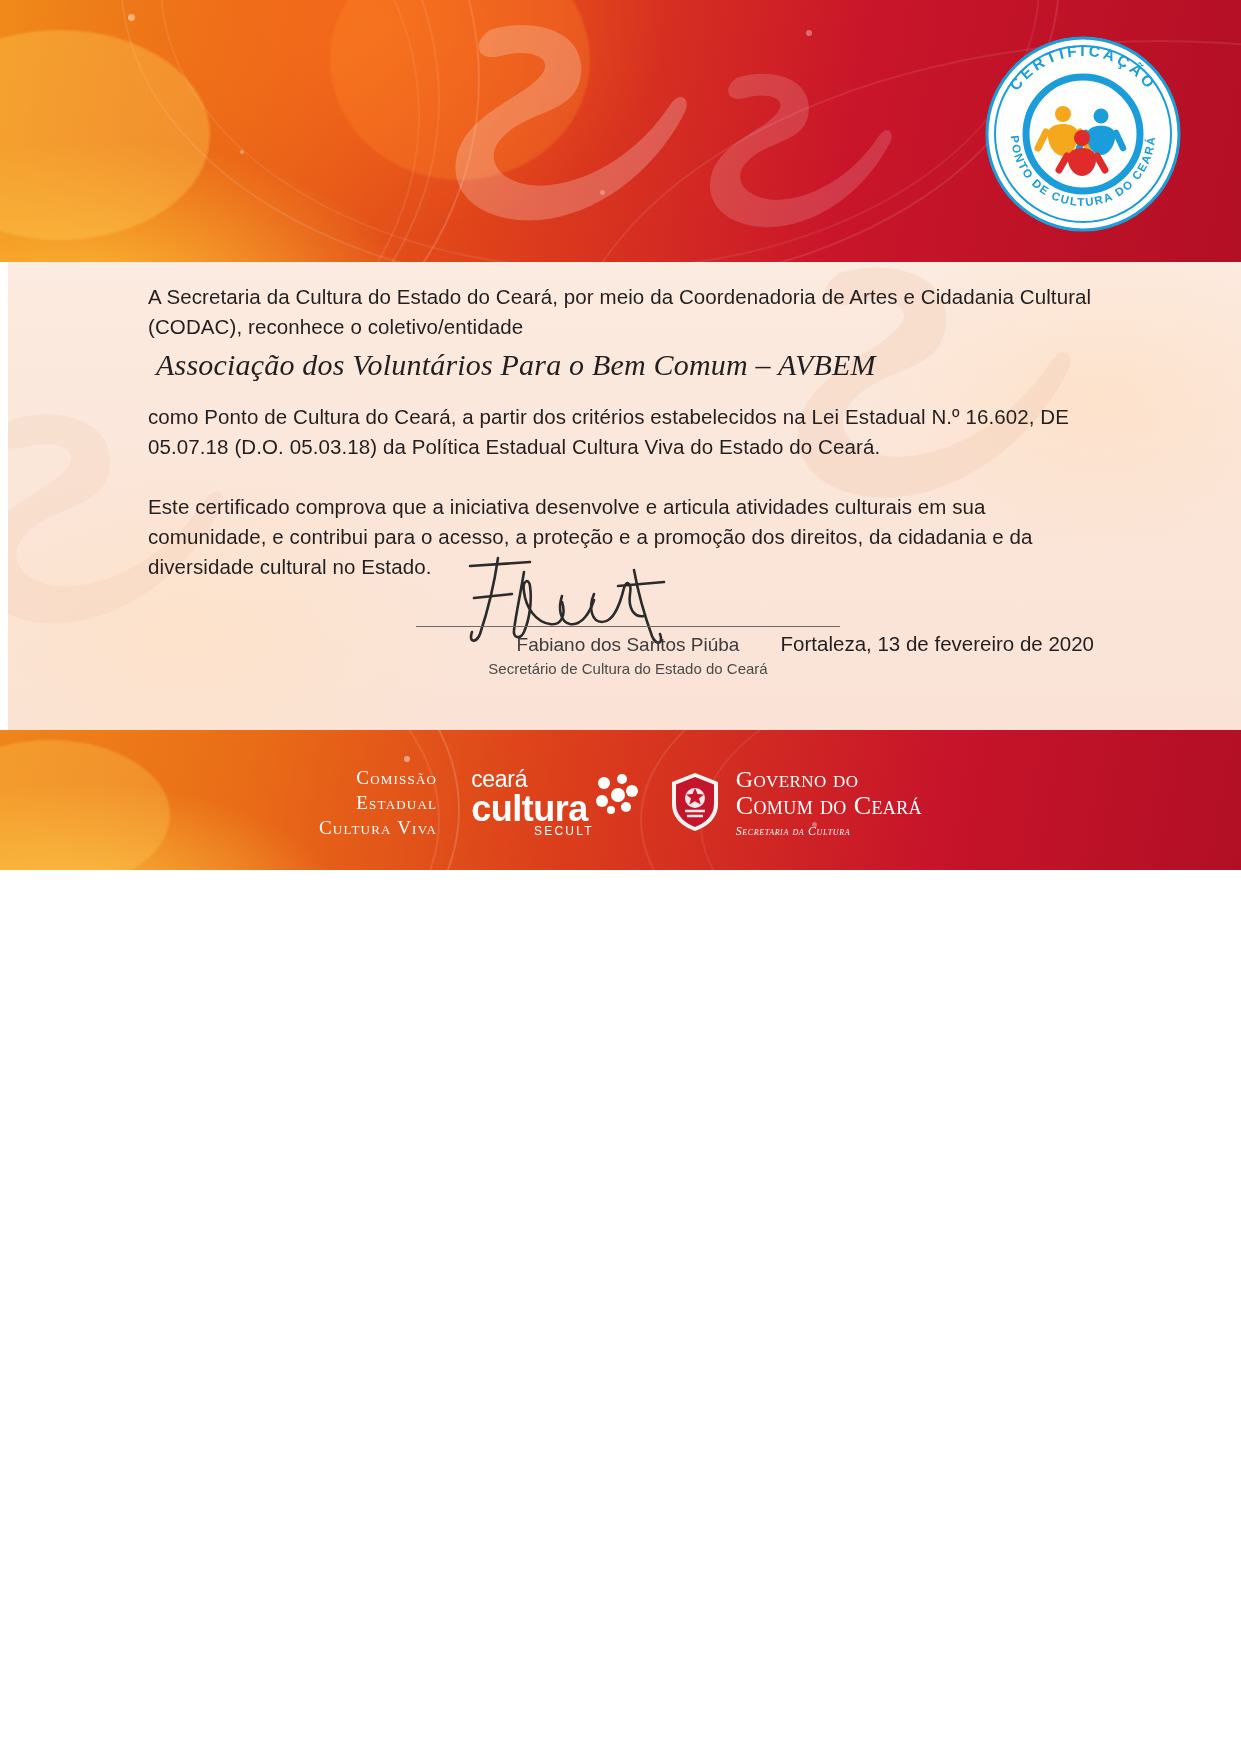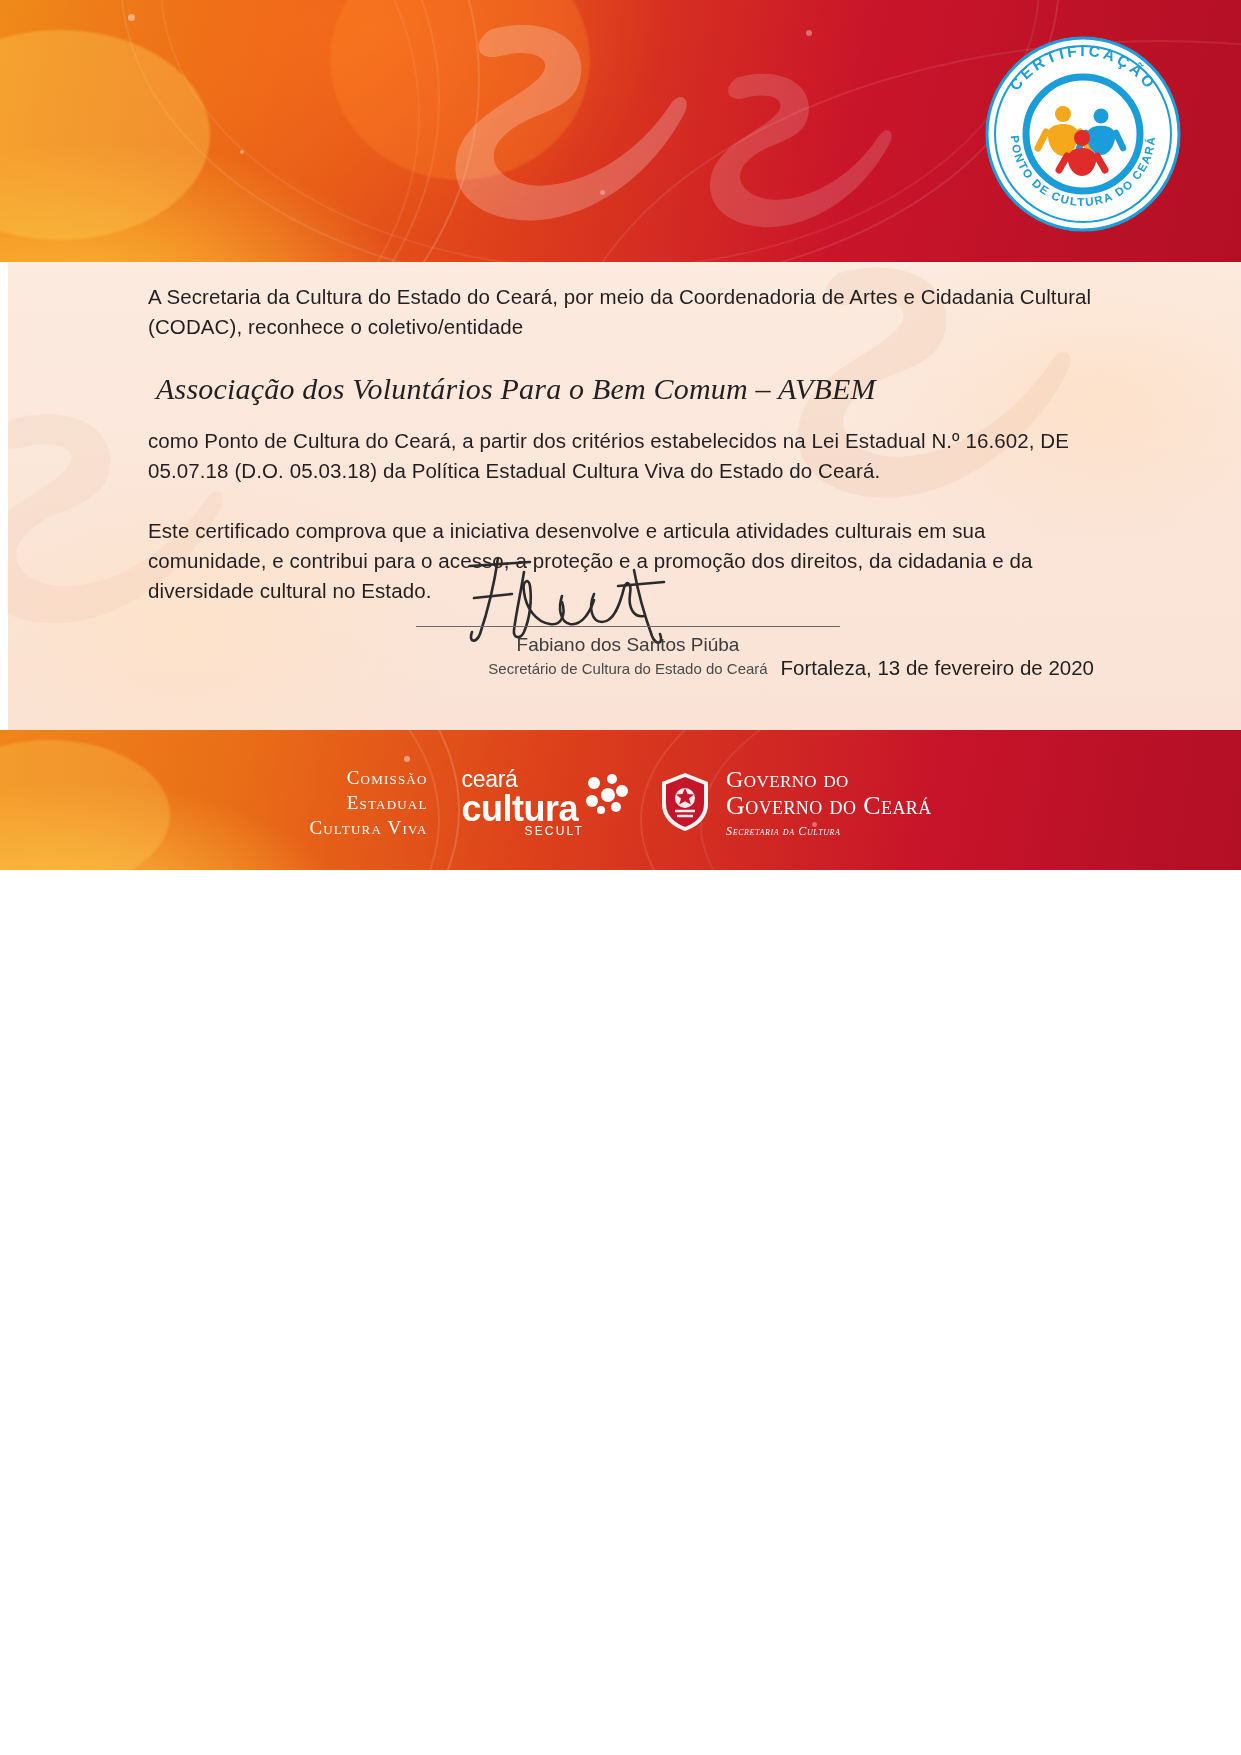--- a/index.html
+++ b/index.html
@@ -102,21 +102,21 @@
     font-size: 20.5px;
     line-height: 30px;
     color: #231f20;
     letter-spacing: 0.1px;
   }
   .entity-name {
     font-family: "Liberation Serif", serif;
     font-style: italic;
     font-size: 30px;
     color: #231f20;
-    margin: 30px 0 20px 8px;
+    margin: 6px 0 20px 8px;
     letter-spacing: 0.2px;
   }
   .block-2 { margin-top: 30px; }
   .place-date {
     margin-top: 50px;
     text-align: right;
     font-size: 20.5px;
     color: #231f20;
     padding-right: 14px;
   }
@@ -353,20 +353,20 @@
       <div style="display:flex; align-items:center; gap:14px;">
         <svg width="54" height="62" viewBox="0 0 54 62">
           <path d="M27,2 L50,11 L50,33 C50,48 38,56 27,60 C16,56 4,48 4,33 L4,11 Z" fill="#ffffff" opacity="0.95"></path>
           <path d="M27,6 L46,13.5 L46,33 C46,45.5 36,52.5 27,56 C18,52.5 8,45.5 8,33 L8,13.5 Z" fill="#c4162a"></path>
           <circle cx="27" cy="27" r="10" fill="#ffffff" opacity="0.9"></circle>
           <path d="M17,40 L37,40 M19,45 L35,45" stroke="#ffffff" stroke-width="2.5" opacity="0.9"></path>
           <path d="M27,17 L29.6,23 L36,23.4 L31,27.5 L32.8,33.6 L27,30.2 L21.2,33.6 L23,27.5 L18,23.4 L24.4,23 Z" fill="#c4162a"></path>
         </svg>
         <div class="logo-gov">
           <div class="g1 sc">Governo do</div>
-          <div class="g2 sc">Governo do Ceará</div>
+          <div class="g2 sc">Comum do Ceará</div>
           <div class="g3 sc">Secretaria da Cultura</div>
         </div>
       </div>
 
     </div>
   </div>
 </div>
 
 </body></html>

